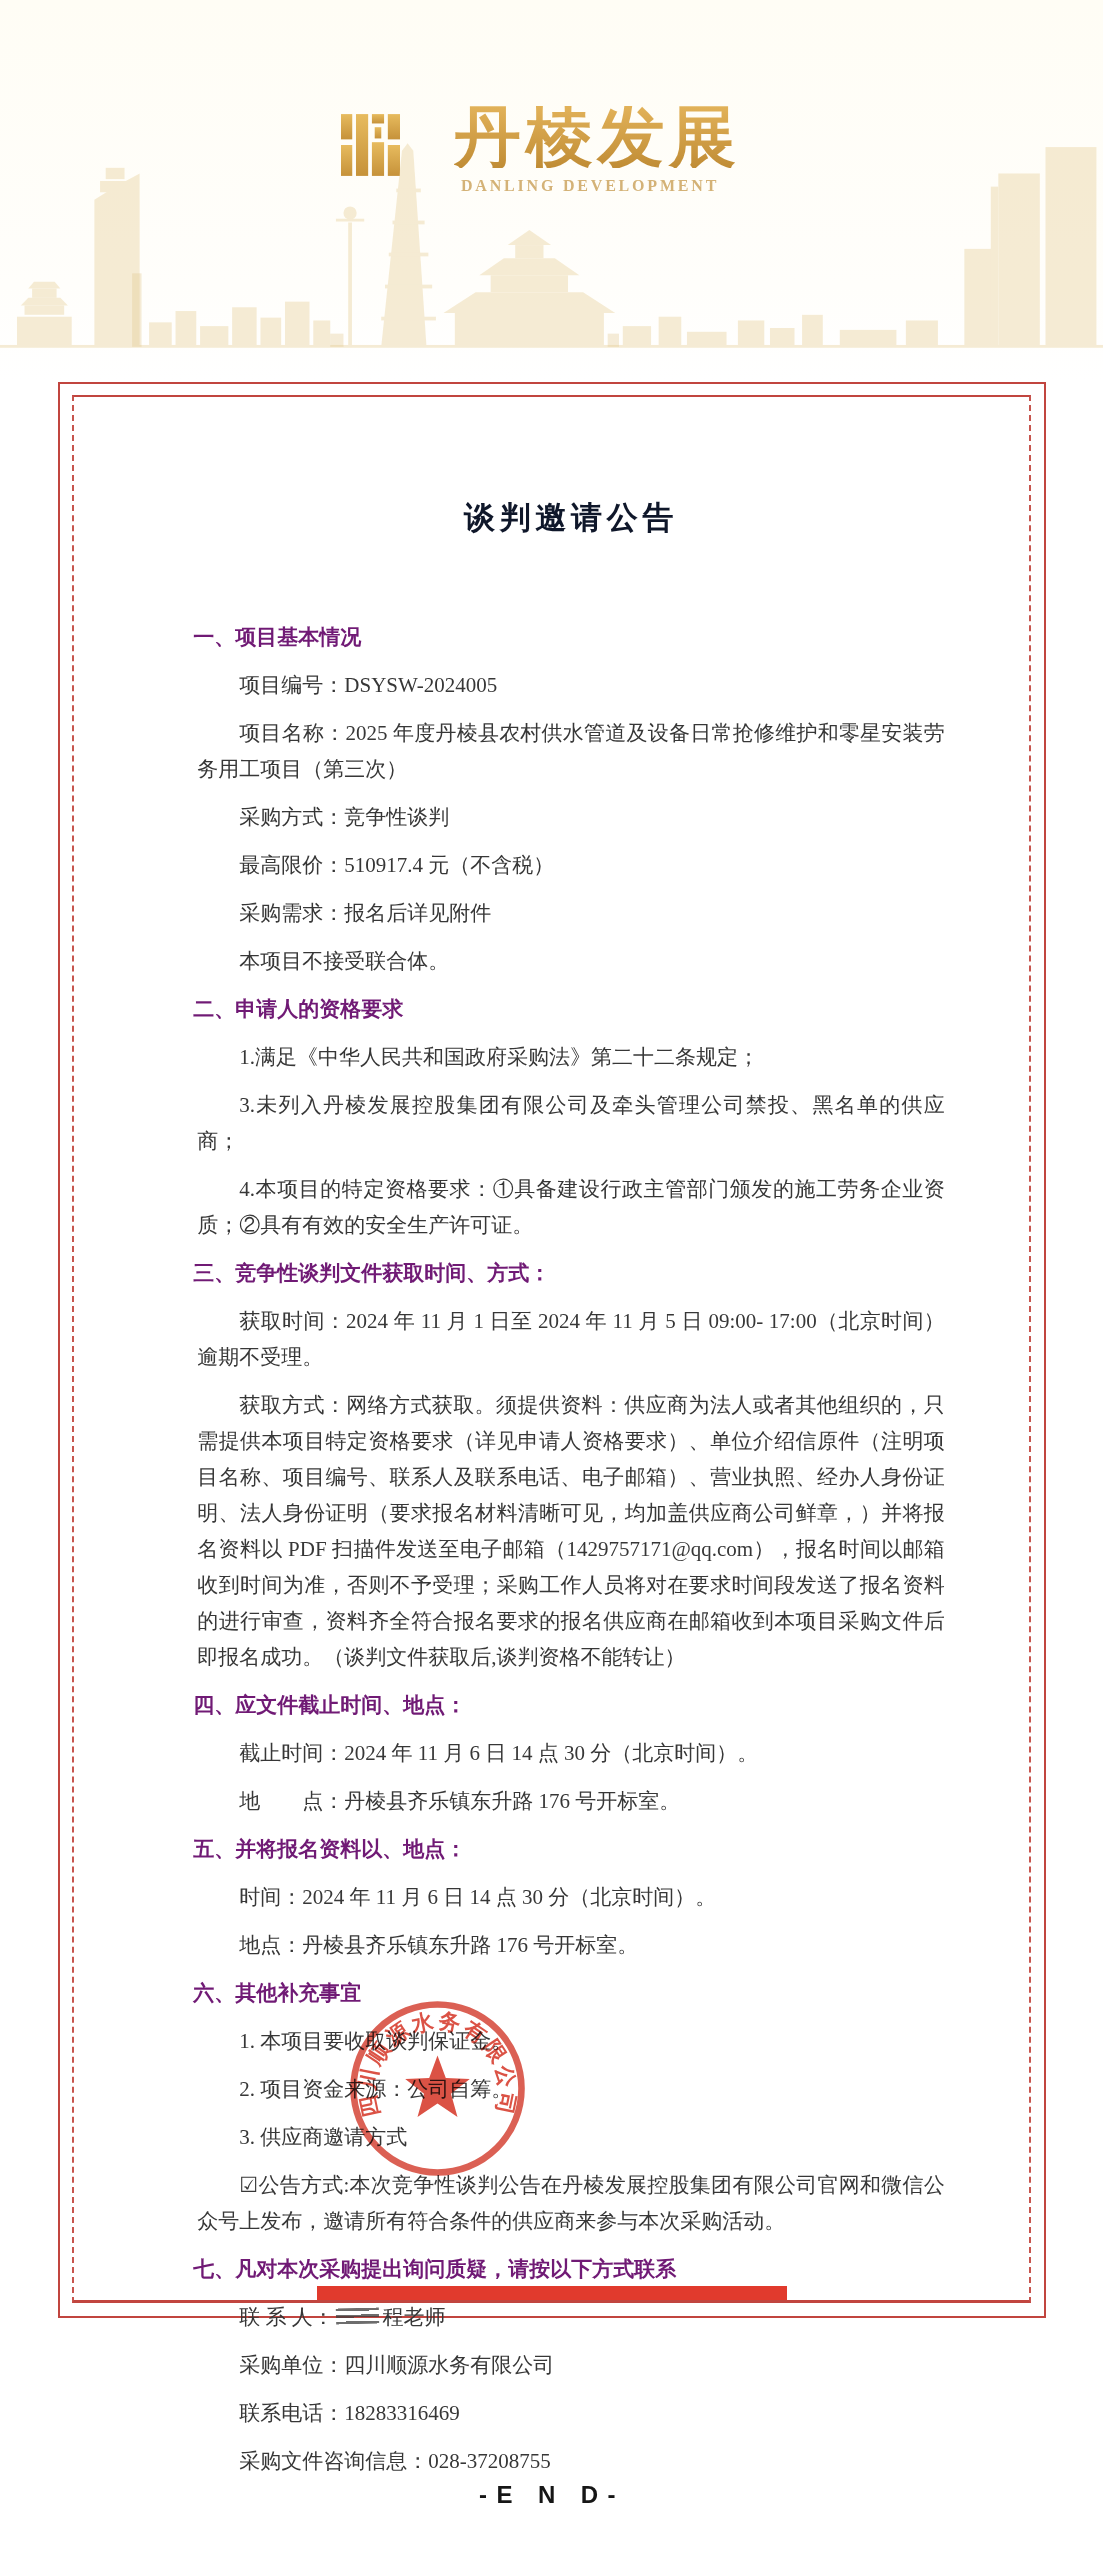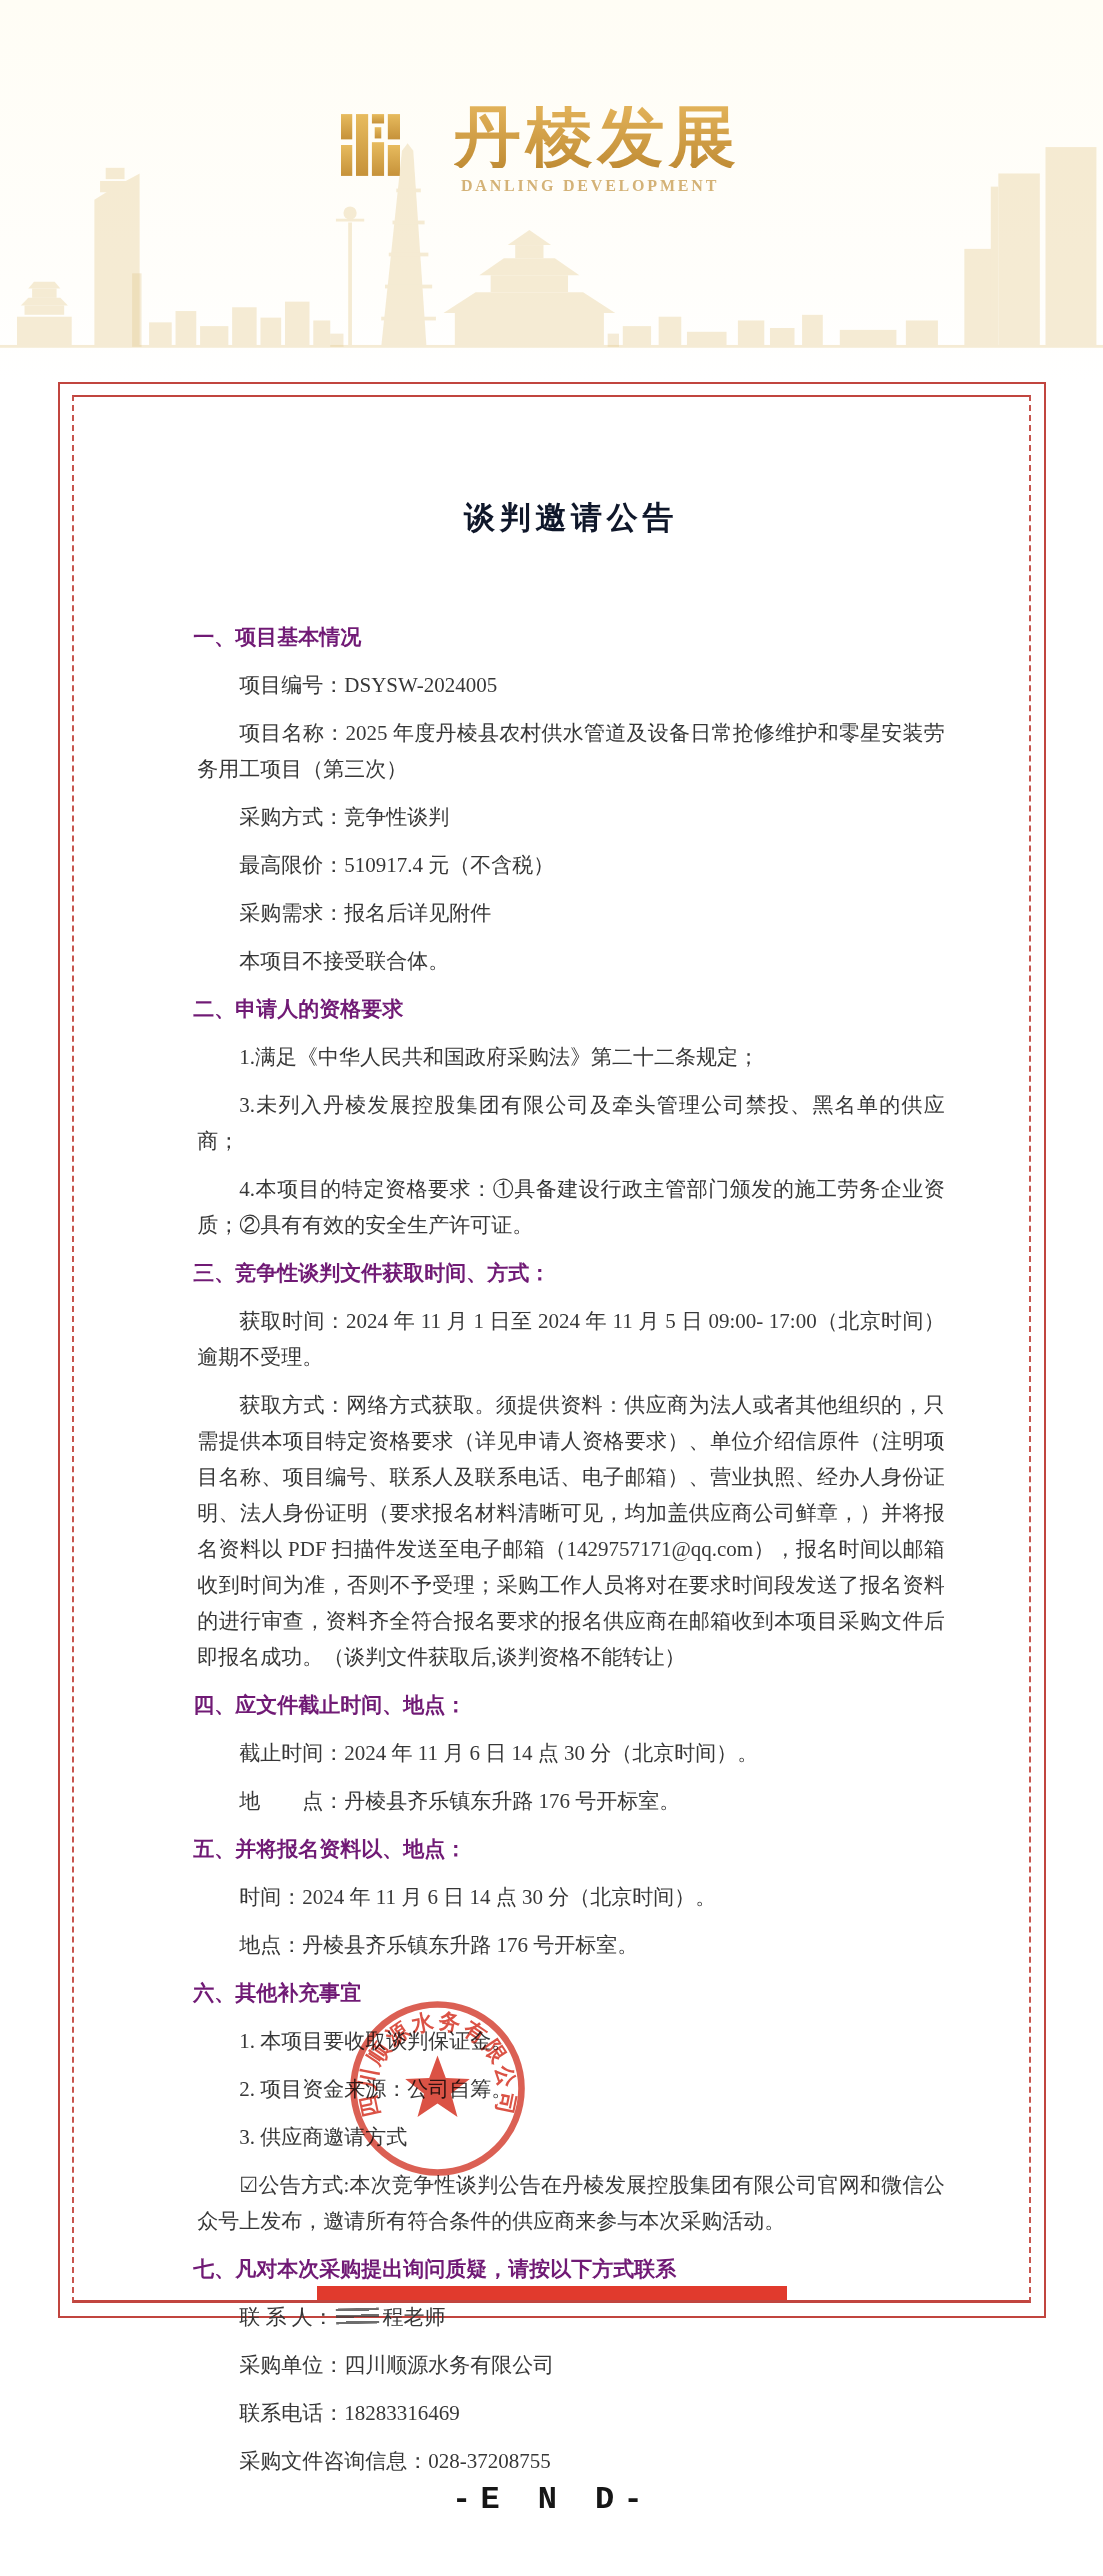--- a/index.html
+++ b/index.html
@@ -38,22 +38,22 @@
             opacity:.75;transform:rotate(-1.5deg);}
   .red-bar{position:absolute;bottom:0;left:50%;transform:translateX(-50%);
            width:470px;height:14px;background:#e13a2d;}
 
   
   .stamp{position:absolute;left:345px;top:1996px;width:185px;height:185px;
          mix-blend-mode:multiply;opacity:.88;}
 
   
   .end-mark{position:absolute;left:0;top:2481px;width:1104px;text-align:center;
-            font-family:Liberation Mono, monospace;
-            font-size:32px;font-weight:700;letter-spacing:9.4px;color:#161616;}
+            font-family:Liberation Sans, sans-serif;
+            font-size:24px;font-weight:700;letter-spacing:9.4px;color:#161616;}
 </style>
 </head>
 <body>
 
 <div class="page">
 
   <header class="masthead">
     <svg class="logo-mark" viewBox="0 0 63 66">
       <defs>
         <linearGradient id="gold" x1="0" y1="0" x2="0" y2="1">

